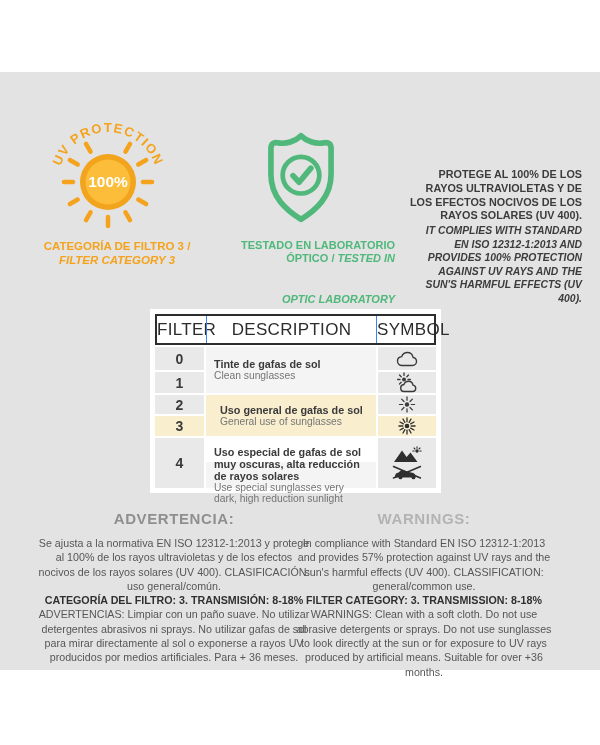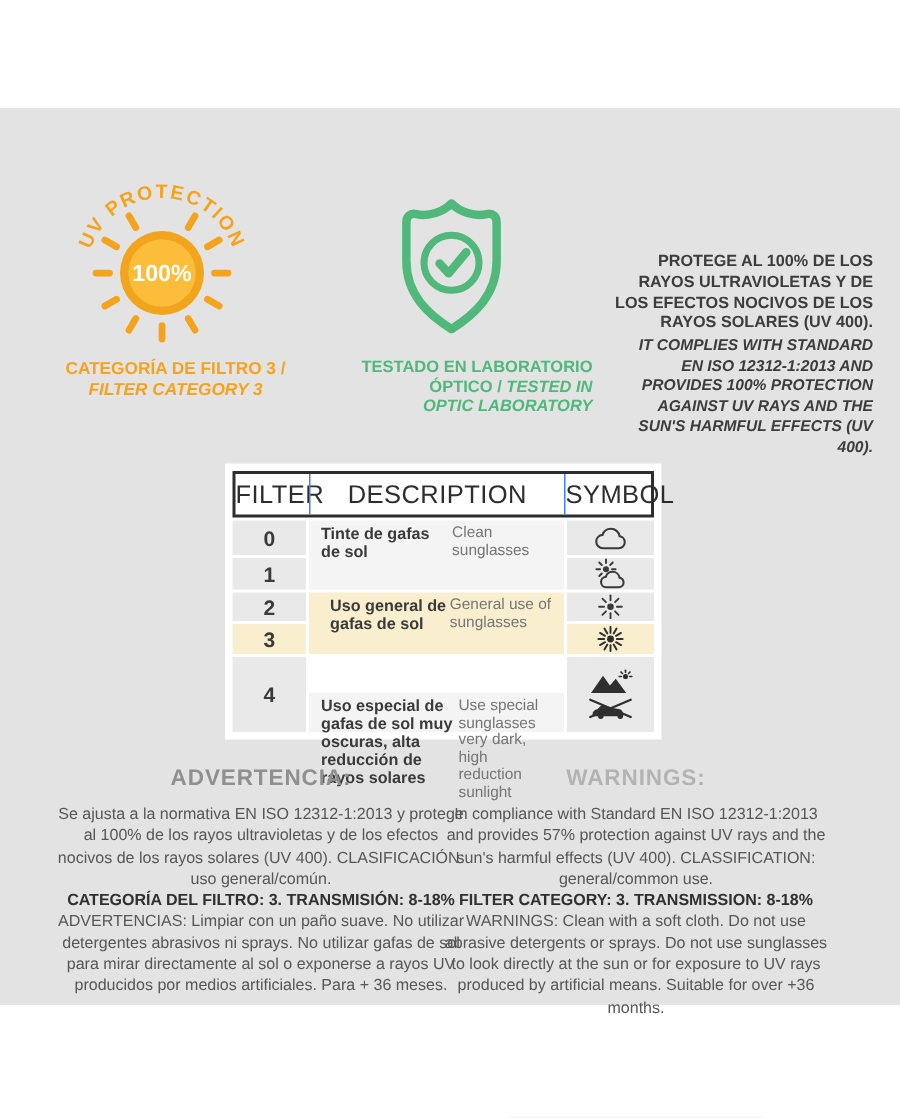--- a/index.html
+++ b/index.html
@@ -10,37 +10,37 @@
   }
   .panel{position:absolute;left:0;top:72px;width:600px;height:598px;background:var(--panel,#E3E3E3);}
   .abs{position:absolute;}
 
   
   .uv-caption{left:22px;top:240px;width:190px;text-align:center;color:var(--orange,#F5A31C);
     font-weight:bold;font-size:11.5px;line-height:13.5px;}
   .uv-caption .it{font-style:italic;}
   .lab-caption{left:230px;top:239px;width:165px;text-align:right;color:var(--green,#4FB87A);
     font-weight:bold;font-size:11px;line-height:13px;}
-  .lab-caption .it{font-style:italic;}
+  .lab-caption .it{font-style:italic;margin-top:28px;}
 
   .protect{left:410px;top:148px;width:172px;text-align:right;color:var(--text_dark,#3C3C3C);margin-top:20px;}
   .protect .es{font-weight:bold;font-size:10.8px;line-height:13.8px;}
   .protect .en{font-weight:bold;font-style:italic;font-size:10.4px;line-height:13.5px;margin-top:1px;}
 
   
   .spec-card{left:150px;top:309px;background:#ffffff;padding:5px;}
   .spec-header{display:grid;grid-template-columns:49px 170px 58px;border:2px solid #2d2d2d;background:#fff;}
   .spec-header .hcell{text-align:center;font-weight:normal;font-size:17px;color:#2d2d2d;
     padding:4px 0 3px 0;letter-spacing:0.3px;}
   .spec-header .hcell + .hcell{border-left:1px solid #3b82f6;}
   .spec-body{display:grid;grid-template-columns:49px 170px 58px;grid-template-rows:23px 21px 19px 20px 50px;
     gap:2px;margin-top:2px;background:#ffffff;}
   .cell{background:var(--cell,#E9E9E9);}
   .num{display:flex;align-items:center;justify-content:center;font-weight:bold;font-size:14px;color:#3a3a3a;}
-  .desc{background:var(--cell_light,#F4F4F4);display:flex;flex-direction:row;justify-content:center;
+  .desc{background:var(--cell_light,#F4F4F4);display:flex;flex-direction:column;justify-content:center;
     padding:3px 8px;box-sizing:border-box;}
   .desc .t{font-weight:bold;font-size:10.8px;line-height:12px;color:#3a3a3a;}
   .desc .s{font-size:10.3px;line-height:11.5px;color:#757575;}
   .sym{display:flex;align-items:center;justify-content:center;flex-direction:column;gap:2px;}
   .cream{background:var(--cream,#F9EFCF) !important;}
   .g1{grid-row:1/3;grid-column:2;}
   .g2{grid-row:3/5;grid-column:2;padding-left:14px;}
   .g3{grid-row:5/6;grid-column:2;margin-top:24px;}
 
   

